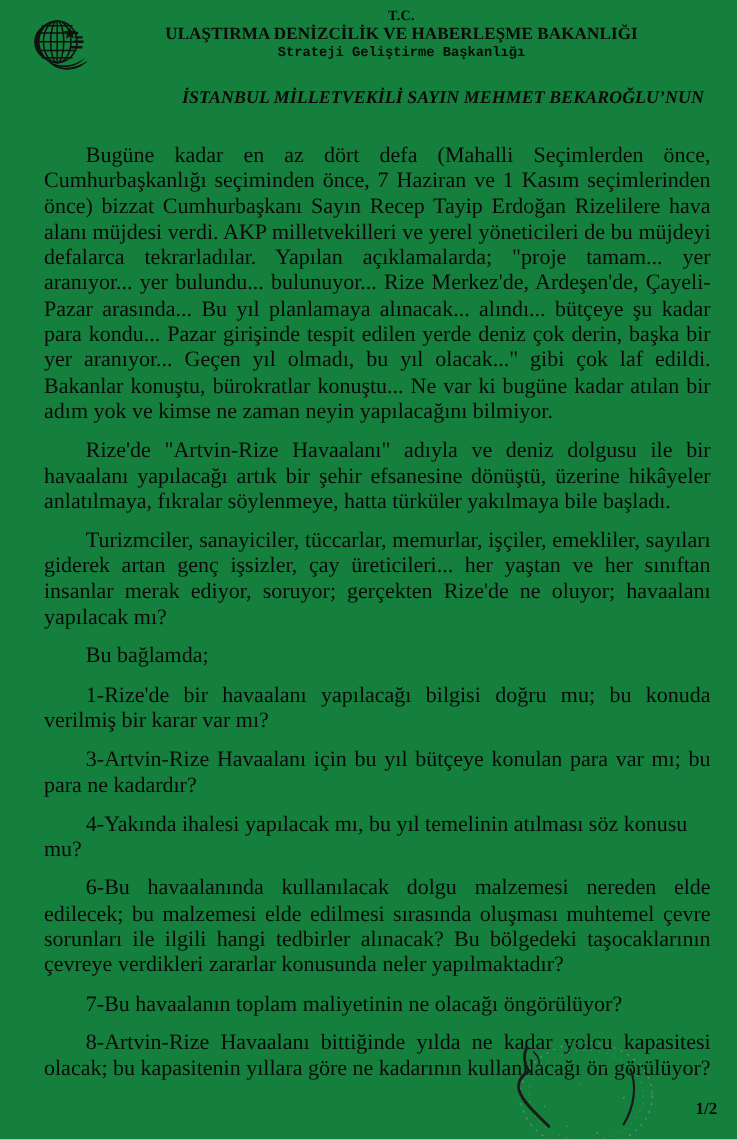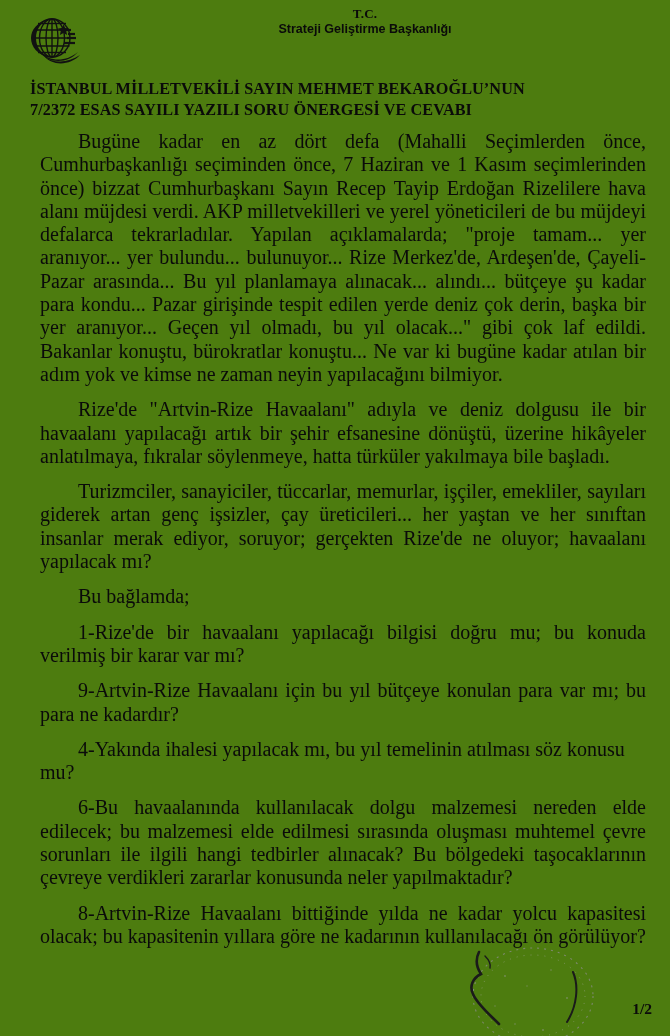--- a/index.html
+++ b/index.html
@@ -4,21 +4,21 @@
 <style>
   html, body {
     margin: 0;
     padding: 0;
     background: #ffffff;
   }
   .page {
     position: relative;
     width: 670px;
     height: 1036px;
-    background: #4d7c0f;
+    background: #15803d;
     overflow: hidden;
     font-family: "Liberation Serif", "DejaVu Serif", serif;
     color: #0a0a0a;
   }
 
   
   .letterhead {
     position: absolute;
     left: 0;
     top: 6px;
@@ -50,33 +50,34 @@
   }
   .lh-ministry {
     font-family: "Liberation Serif", "DejaVu Serif", serif;
     font-weight: bold;
     font-size: 15.5px;
     line-height: 19px;
     letter-spacing: 0.1px;
     white-space: nowrap;
   }
   .lh-dept {
-    font-family: Liberation Sans, sans-serif;
+    font-family: Liberation Mono, monospace;
     font-weight: bold;
     font-size: 12.5px;
     line-height: 17px;
   }
 
   
   .doc-title {
     position: absolute;
     left: 30px;
     top: 79px;
     width: 610px;
-    text-align: left;
+    text-align: right;
+    font-style: italic;
   }
   .doc-title .tl {
     font-weight: bold;
     font-size: 16.2px;
     line-height: 21px;
     letter-spacing: 0.1px;
     white-space: nowrap;
   }
 
   
@@ -170,44 +171,45 @@
           <path d="M41 26 h9"></path>
           <path d="M38 31 h11"></path>
         </g>
         <path d="M14 40 C24 50 40 50 52 40 C42 52 22 52 14 40 Z" fill="#111111"></path>
         <path d="M18 44 C28 52 42 51 54 43 C44 54 26 54 18 44 Z" fill="#111111"></path>
       </svg>
     </div>
 
     <div class="lh-lines">
       <div class="lh-tc">T.C.</div>
+      <div class="lh-ministry">ULAŞTIRMA DENİZCİLİK VE HABERLEŞME BAKANLIĞI</div>
       <div class="lh-dept">Strateji Geliştirme Başkanlığı</div>
     </div>
   </div>
 
   <div class="doc-title">
     <div class="tl">İSTANBUL MİLLETVEKİLİ SAYIN MEHMET BEKAROĞLU’NUN</div>
-    <div class="tl">7/2372 ESAS SAYILI YAZILI SORU ÖNERGESİ VE CEVABI</div>
   </div>
 
   <div class="body-area">
 
     <p class="para">Bugüne kadar en az dört defa (Mahalli Seçimlerden önce, Cumhurbaşkanlığı seçiminden önce, 7 Haziran ve 1 Kasım seçimlerinden önce) bizzat Cumhurbaşkanı Sayın Recep Tayip Erdoğan Rizelilere hava alanı müjdesi verdi. AKP milletvekilleri ve yerel yöneticileri de bu müjdeyi defalarca tekrarladılar. Yapılan açıklamalarda; "proje tamam... yer aranıyor... yer bulundu... bulunuyor... Rize Merkez'de, Ardeşen'de, Çayeli-Pazar arasında... Bu yıl planlamaya alınacak... alındı... bütçeye şu kadar para kondu... Pazar girişinde tespit edilen yerde deniz çok derin, başka bir yer aranıyor... Geçen yıl olmadı, bu yıl olacak..." gibi çok laf edildi. Bakanlar konuştu, bürokratlar konuştu... Ne var ki bugüne kadar atılan bir adım yok ve kimse ne zaman neyin yapılacağını bilmiyor.</p>
 
     <p class="para gap">Rize'de "Artvin-Rize Havaalanı" adıyla ve deniz dolgusu ile bir havaalanı yapılacağı artık bir şehir efsanesine dönüştü, üzerine hikâyeler anlatılmaya, fıkralar söylenmeye, hatta türküler yakılmaya bile başladı.</p>
 
     <p class="para gap">Turizmciler, sanayiciler, tüccarlar, memurlar, işçiler, emekliler, sayıları giderek artan genç işsizler, çay üreticileri... her yaştan ve her sınıftan insanlar merak ediyor, soruyor; gerçekten Rize'de ne oluyor; havaalanı yapılacak mı?</p>
 
     <p class="para gap nojust">Bu bağlamda;</p>
 
 
     <p class="para gap">1-Rize'de bir havaalanı yapılacağı bilgisi doğru mu; bu konuda verilmiş bir karar var mı?</p>
-    <p class="para gap">9-Artvin-Rize Havaalanı için bu yıl bütçeye konulan para var mı; bu para ne kadardır?</p>
+    <p class="para gap">3-Artvin-Rize Havaalanı için bu yıl bütçeye konulan para var mı; bu para ne kadardır?</p>
     <p class="para gap nojust">4-Yakında ihalesi yapılacak mı, bu yıl temelinin atılması söz konusu mu?</p>
     <p class="para gap">6-Bu havaalanında kullanılacak dolgu malzemesi nereden elde edilecek; bu malzemesi elde edilmesi sırasında oluşması muhtemel çevre sorunları ile ilgili hangi tedbirler alınacak? Bu bölgedeki taşocaklarının çevreye verdikleri zararlar konusunda neler yapılmaktadır?</p>
+    <p class="para gap nojust">7-Bu havaalanın toplam maliyetinin ne olacağı öngörülüyor?</p>
     <p class="para gap">8-Artvin-Rize Havaalanı bittiğinde yılda ne kadar yolcu kapasitesi olacak; bu kapasitenin yıllara göre ne kadarının kullanılacağı ön görülüyor?</p>
   </div>
 
   <div class="stamp">
     <svg viewBox="0 0 160 100" width="160" height="100" aria-hidden="true">
       <ellipse cx="78" cy="50" rx="60" ry="48" fill="none" stroke="#8d8d8d" stroke-width="1.1" stroke-dasharray="2 5" opacity="0.75"></ellipse>
       <ellipse cx="78" cy="50" rx="52" ry="41" fill="none" stroke="#b0b0b0" stroke-width="0.8" stroke-dasharray="1 6" opacity="0.6"></ellipse>
       <g fill="#9a9a9a" opacity="0.55">
         <circle cx="50" cy="30" r="0.9"></circle>
         <circle cx="96" cy="24" r="0.8"></circle>

